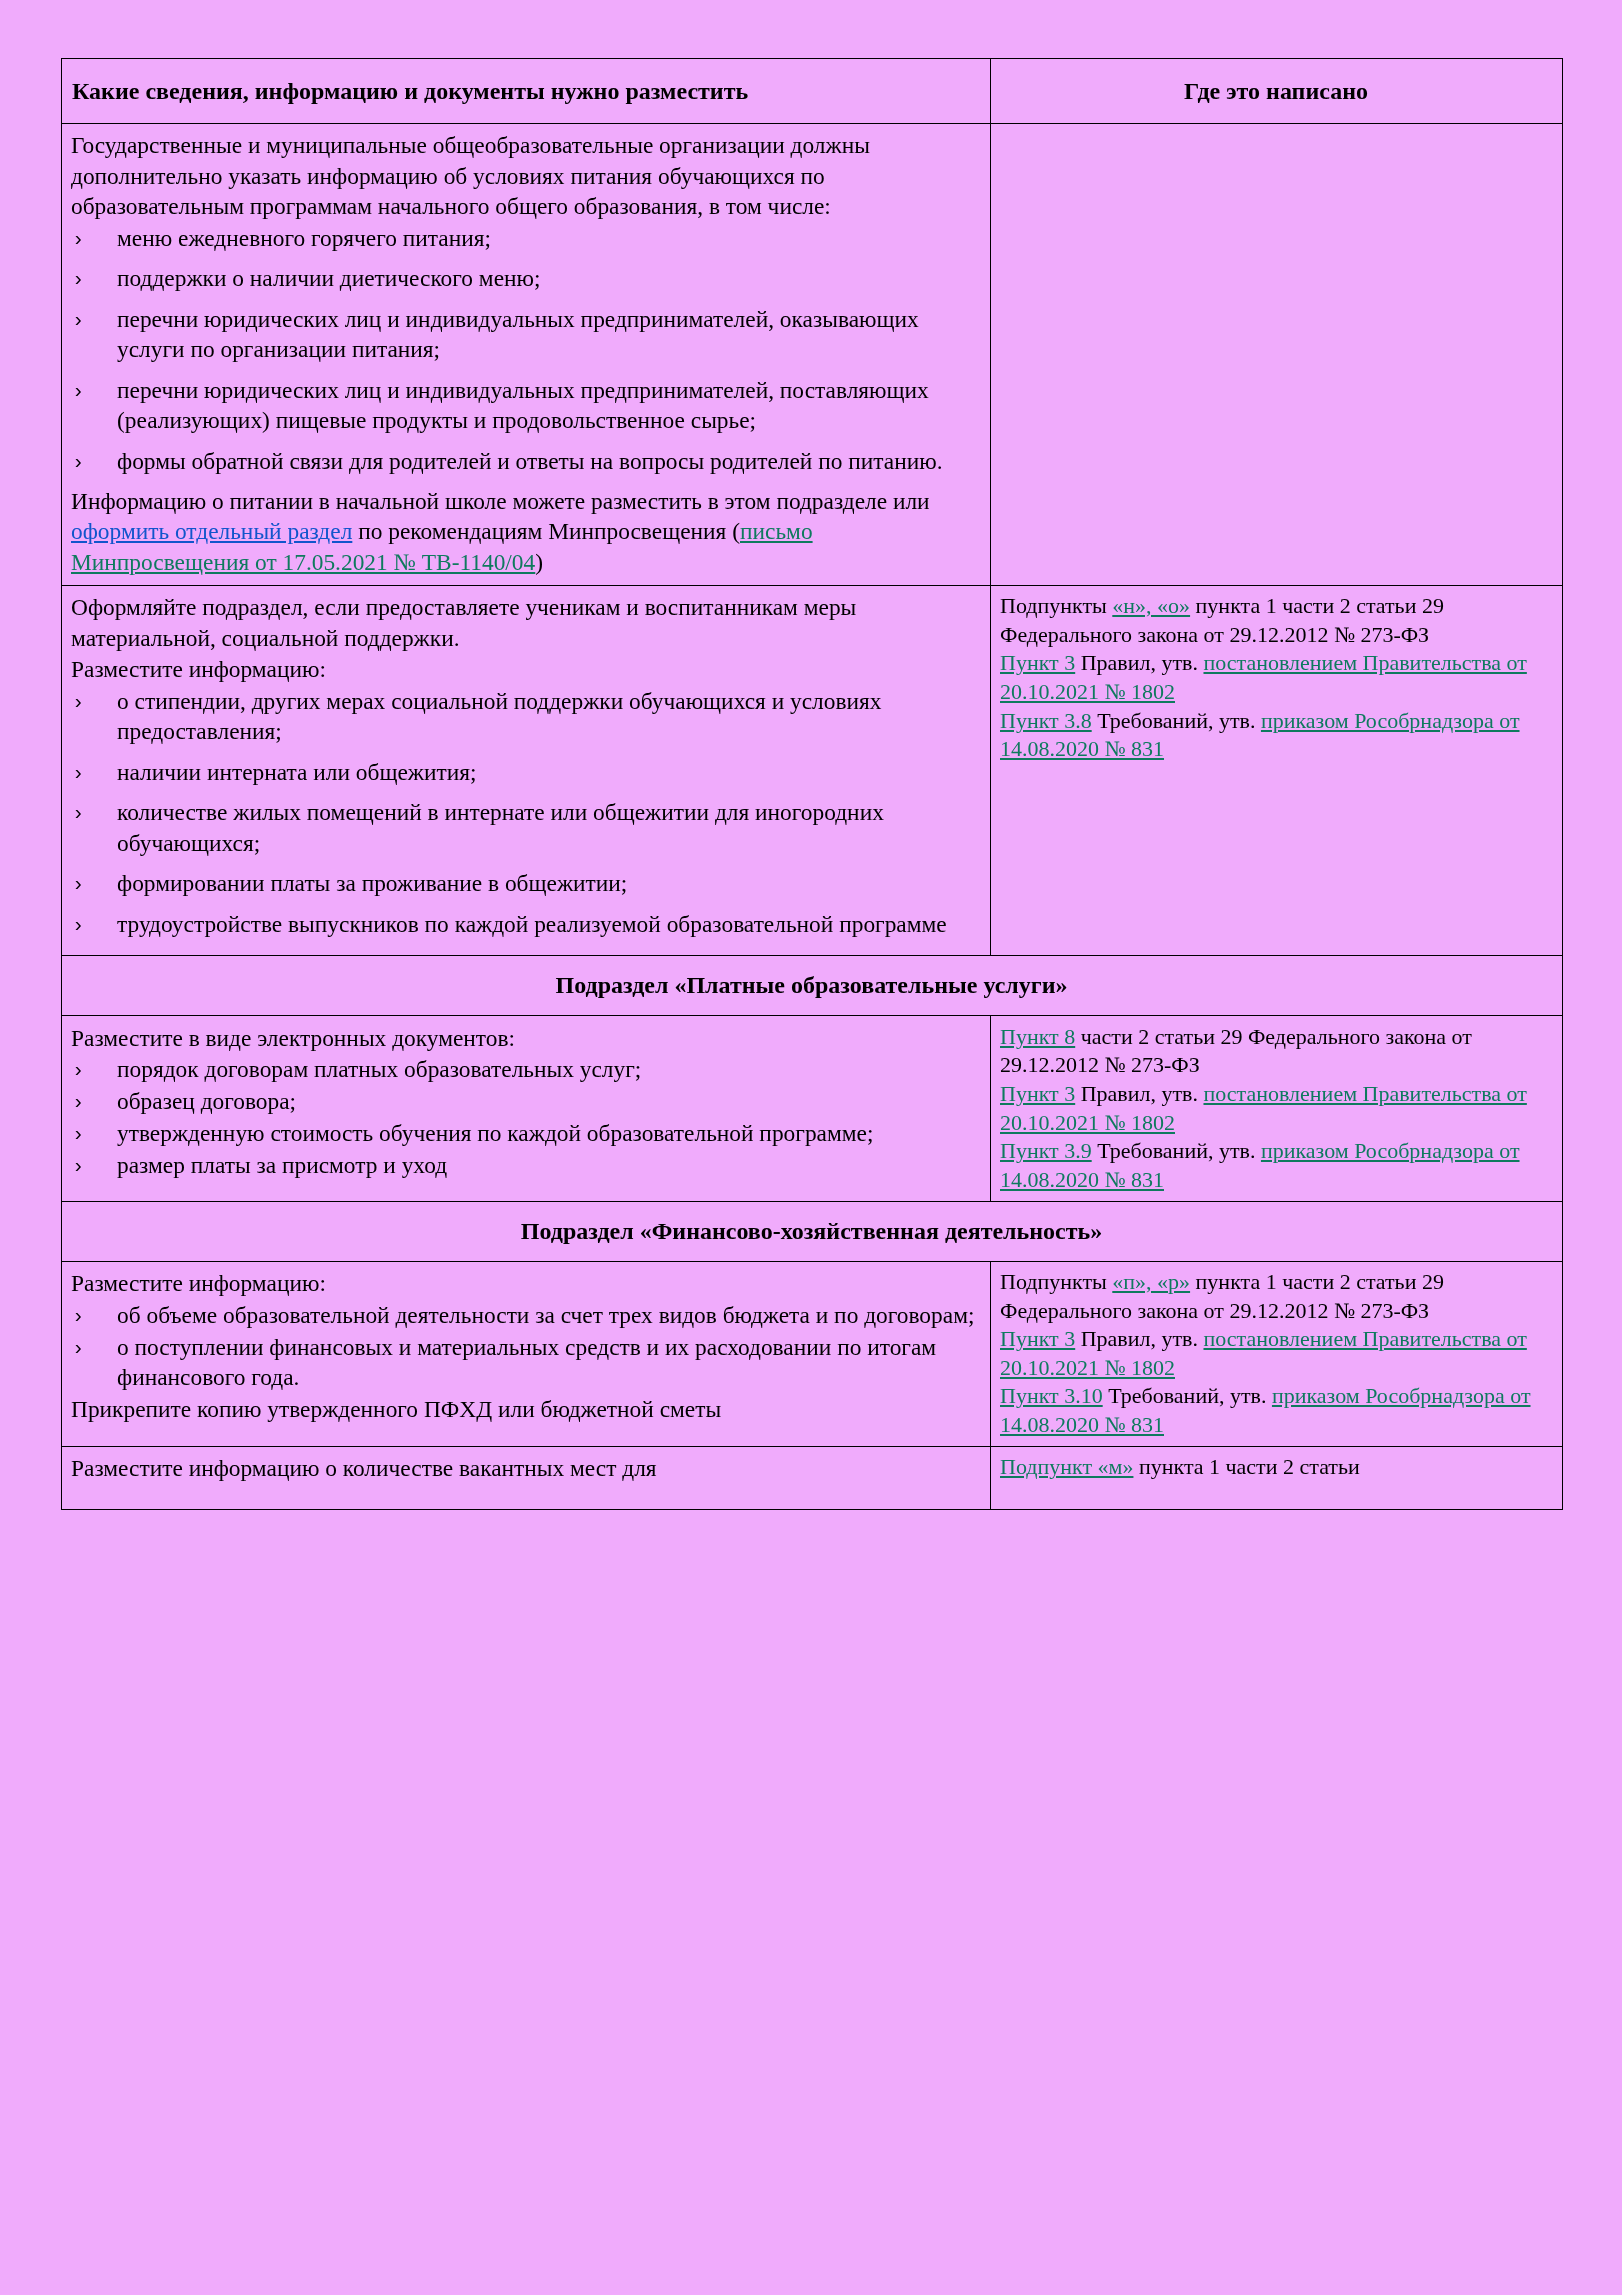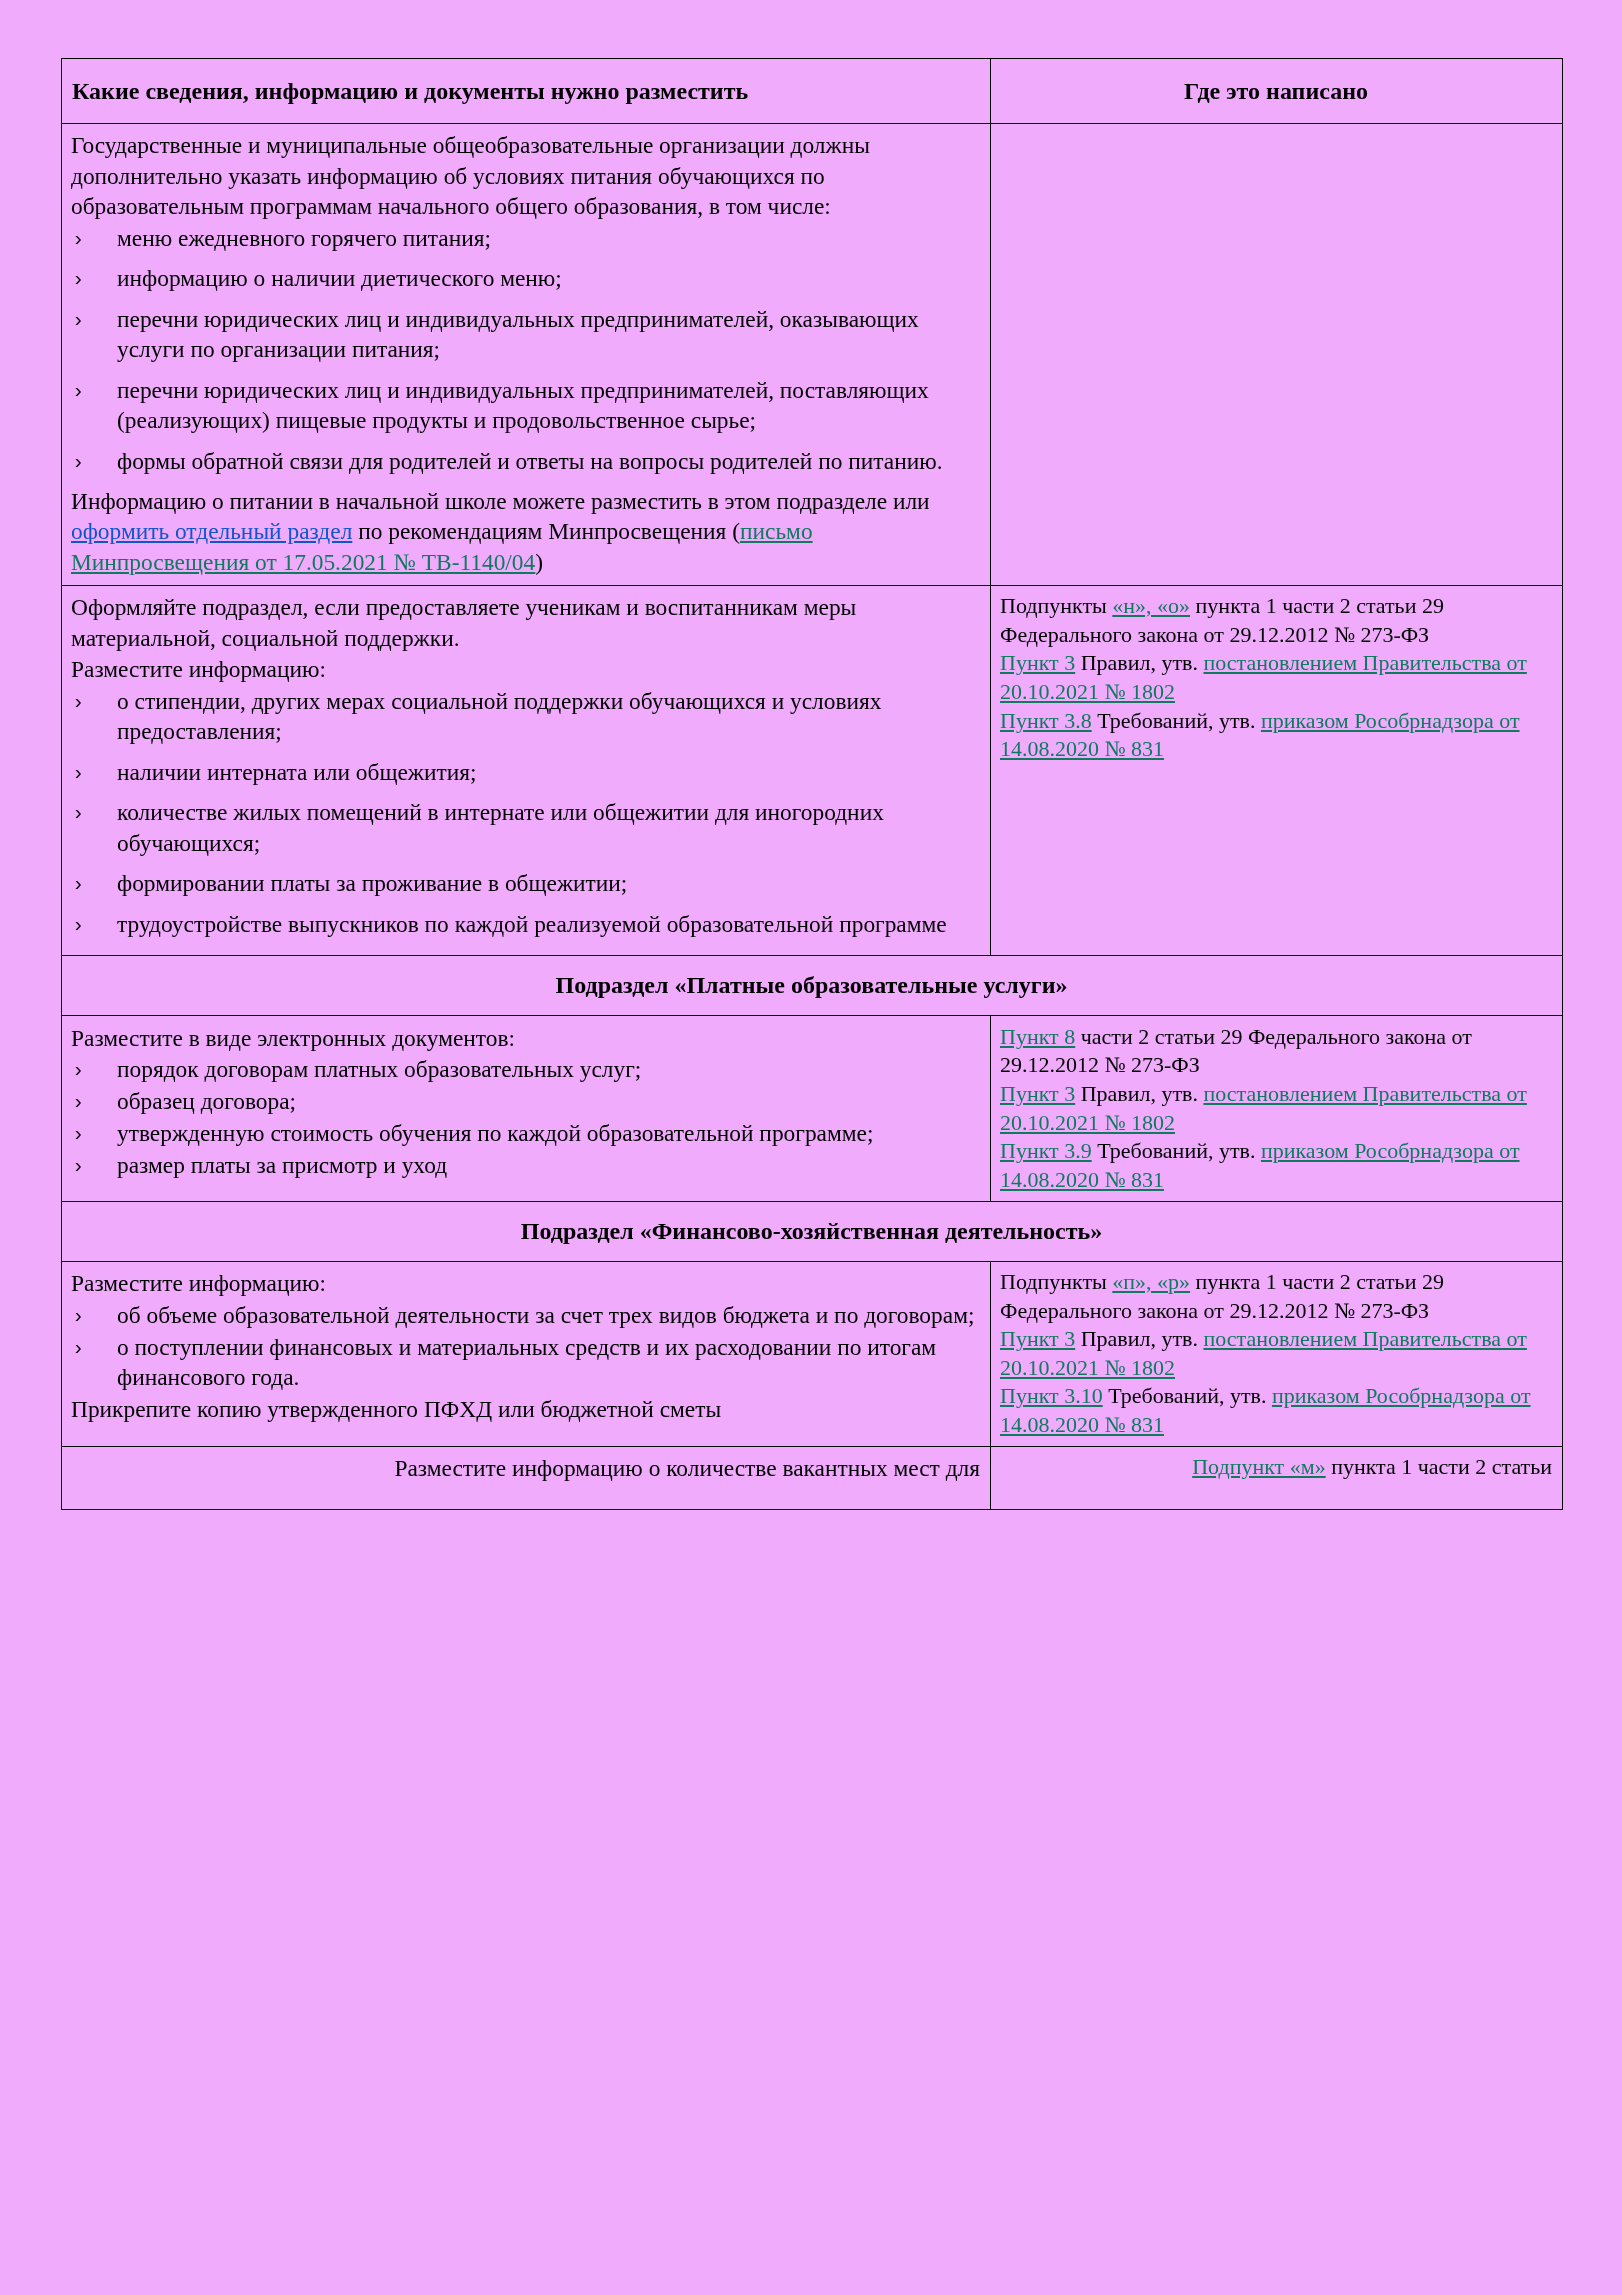--- a/index.html
+++ b/index.html
@@ -101,21 +101,21 @@
   a.lnk-blue  { color: #1155cc; }
   a.lnk-green { color: #0f7a5e; }
 
   
   .refcell { font-size: 22px; line-height: 1.30; }
   .refcell p { margin: 0; padding: 0; }
 
   
   .clip-row1   { height: 312px; }
   .clip-sched  { height: 190px; }
-  .clip-last   { height: 63px; text-align: right; }
+  .clip-last   { height: 63px; }
 
   .mid-pad { padding-top: 49px; }
 </style>
 </head>
 <body>
 
 <div class="page">
 
   <table class="doc-table">
     <colgroup>
@@ -131,21 +131,21 @@
         <td>
           <span>Где это написано</span>
         </td>
       </tr>
 
       <tr>
         <td class="clip-row1">
           <p class="para">Государственные и муниципальные общеобразовательные организации должны дополнительно указать информацию об условиях питания обучающихся по образовательным программам начального общего образования, в том числе:</p>
           <ul class="bullets loose">
             <li><span class="marker">›</span><span>меню ежедневного горячего питания;</span></li>
-            <li><span class="marker">›</span><span>информацию о наличии диетического меню;</span></li>
+            <li><span class="marker">›</span><span>поддержки о наличии диетического меню;</span></li>
             <li><span class="marker">›</span><span>перечни юридических лиц и индивидуальных предпринимателей, оказывающих услуги по организации питания;</span></li>
             <li><span class="marker">›</span><span>перечни юридических лиц и индивидуальных предпринимателей, поставляющих (реализующих) пищевые продукты и продовольственное сырье;</span></li>
             <li><span class="marker">›</span><span>формы обратной связи для родителей и ответы на вопросы родителей по питанию.</span></li>
           </ul>
           <p class="para"><span>Информацию о питании в начальной школе можете разместить в этом подразделе или </span><a class="lnk lnk-blue">оформить отдельный раздел</a><span> по рекомендациям Минпросвещения (</span><a class="lnk lnk-green">письмо Минпросвещения от 17.05.2021 № ТВ-1140/04</a><span>)</span></p>
         </td>
         <td class="refcell"></td>
       </tr>
 
 

